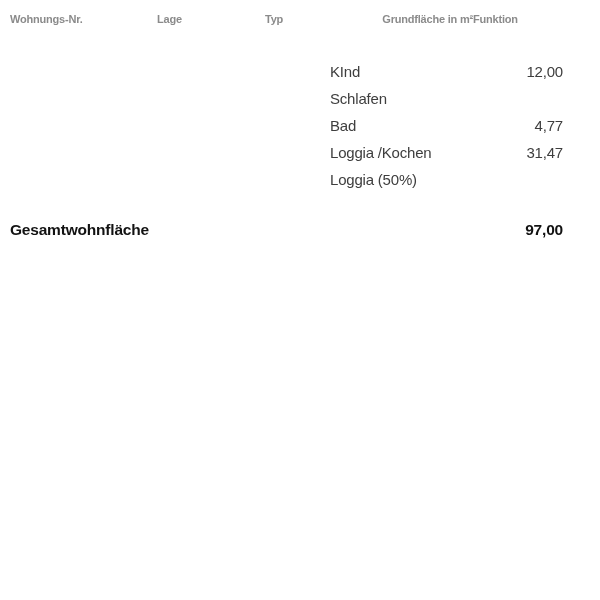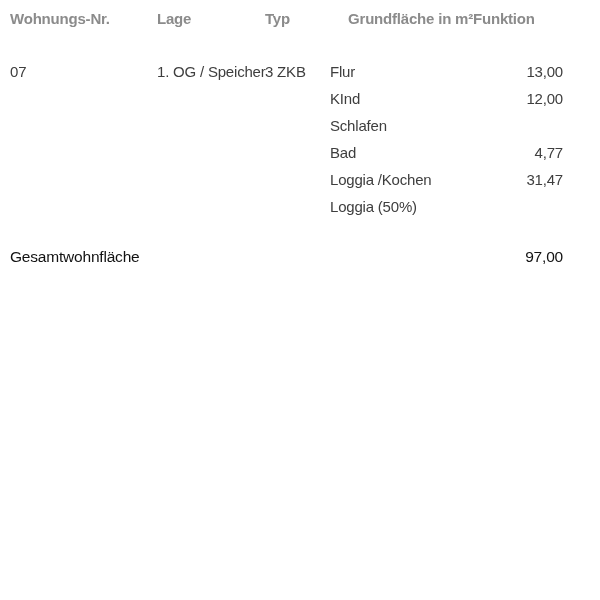--- a/index.html
+++ b/index.html
@@ -26,37 +26,37 @@
     width: 553px; 
     letter-spacing: -0.2px;
   }
   .grid-row {
     display: grid;
     grid-template-columns: 147px 108px 65px 1fr 90px;
     align-items: start;
   }
   .header-row {
     font-weight: bold;
-    font-size: 15px;
+    font-size: 11px;
     line-height: 18px;
     color: var(--header-color);
   }
   .cell-right { text-align: right; }
   .body-rows { margin-top: 30px; }
   .func-row {
     font-size: 15px;
     line-height: 27px;
     color: var(--body-color);
     font-weight: normal;
   }
   .total-row {
     display: grid;
     grid-template-columns: 1fr 90px;
     margin-top: 27px;
-    font-weight: normal;
+    font-weight: bold;
     font-size: 15.5px;
     line-height: 20px;
     color: var(--total-color);
   }
   .cell { white-space: nowrap; overflow: visible; }
 </style>
 </head>
 <body>
 
 <div class="sheet">
@@ -64,27 +64,20 @@
 
     <div class="grid-row header-row">
       <div class="cell">Wohnungs-Nr.</div>
       <div class="cell">Lage</div>
       <div class="cell">Typ</div>
       <div class="cell cell-right">Grundfläche in m²</div>
       <div class="cell">Funktion</div>
     </div>
 
     <div class="body-rows" id="function-rows">
-        <div class="grid-row func-row">
-    <div class="cell">07</div>
-    <div class="cell">1. OG / Speicher</div>
-    <div class="cell">3 ZKB</div>
-    <div class="cell">Flur</div>
-    <div class="cell cell-right">13,00</div>
-  </div>
         <div class="grid-row func-row">
     <div class="cell"></div>
     <div class="cell"></div>
     <div class="cell"></div>
     <div class="cell">KInd</div>
     <div class="cell cell-right">12,00</div>
   </div>
         <div class="grid-row func-row">
     <div class="cell"></div>
     <div class="cell"></div>

